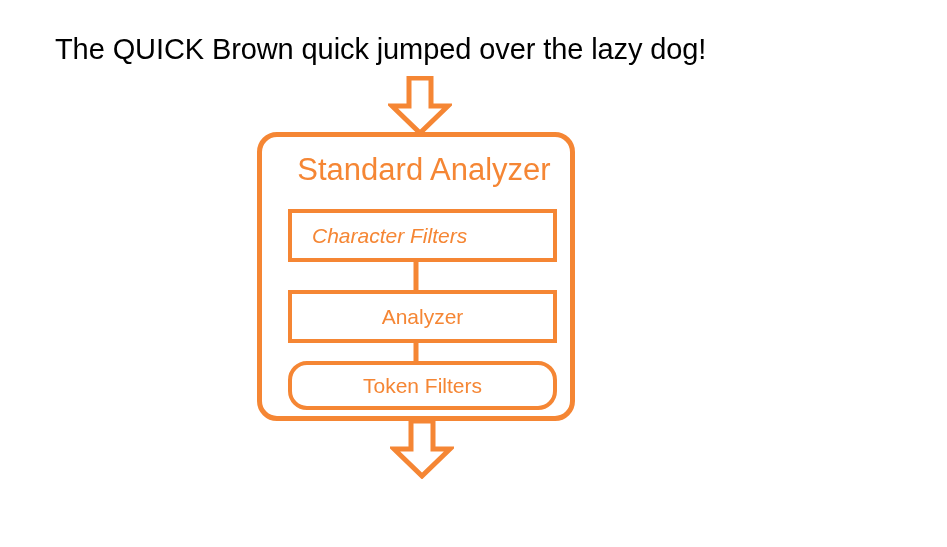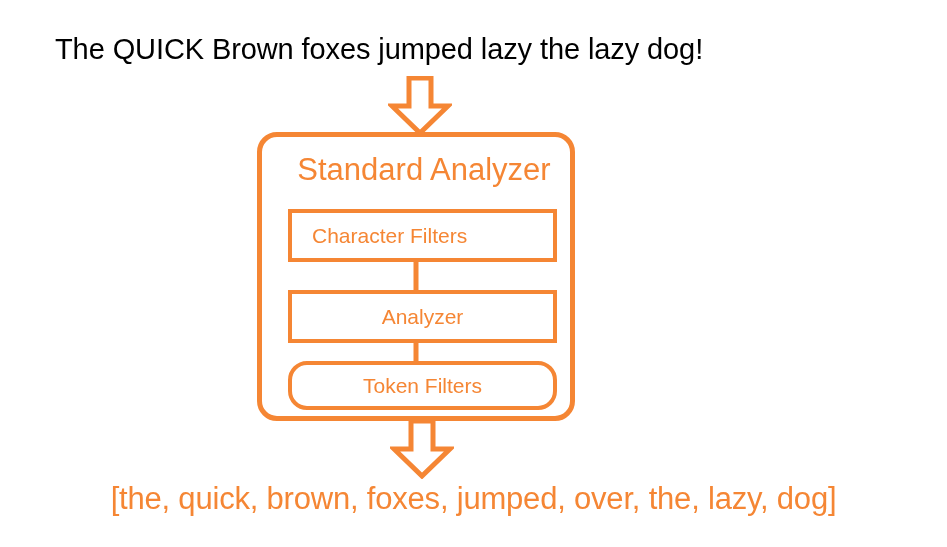--- a/index.html
+++ b/index.html
@@ -92,20 +92,21 @@
     line-height: 1;
     display: flex;
     align-items: center;
     z-index: 2;
   }
   #stage-character-filters {
     top: 72px;
     height: 53px;
     justify-content: flex-start;
     padding-left: 20px;
+    font-style: italic;
   }
   #stage-tokenizer {
     top: 153px;
     height: 53px;
     justify-content: center;
   }
   #stage-token-filters {
     top: 224px;
     height: 49px;
     justify-content: center;
@@ -142,21 +143,21 @@
     color: #F58634;
     white-space: nowrap;
     letter-spacing: -0.2px;
   }
 </style>
 </head>
 <body>
 
 <div id="canvas">
 
-  <div id="input-sentence">The QUICK Brown foxes jumped lazy the lazy dog!</div>
+  <div id="input-sentence">The QUICK Brown quick jumped over the lazy dog!</div>
 
   <div class="arrow-wrap" id="arrow-top">
     <svg viewBox="0 0 64 60" xmlns="http://www.w3.org/2000/svg">
       <polygon points="21,2 43,2 43,30 60,30 32,57 4,30 21,30" fill="#ffffff" stroke="#F58634" stroke-width="5" stroke-linejoin="miter"></polygon>
     </svg>
   </div>
 
   <div id="analyzer-box">
 
     <div id="analyzer-title">Standard Analyzer</div>
@@ -177,15 +178,14 @@
     </div>
 
   </div>
 
   <div class="arrow-wrap" id="arrow-bottom">
     <svg viewBox="0 0 64 60" xmlns="http://www.w3.org/2000/svg">
       <polygon points="21,2 43,2 43,30 60,30 32,57 4,30 21,30" fill="#ffffff" stroke="#F58634" stroke-width="5" stroke-linejoin="miter"></polygon>
     </svg>
   </div>
 
-  <div id="output-tokens">[the, quick, brown, foxes, jumped, over, the, lazy, dog]</div>
 
 </div>
 
 </body></html>

